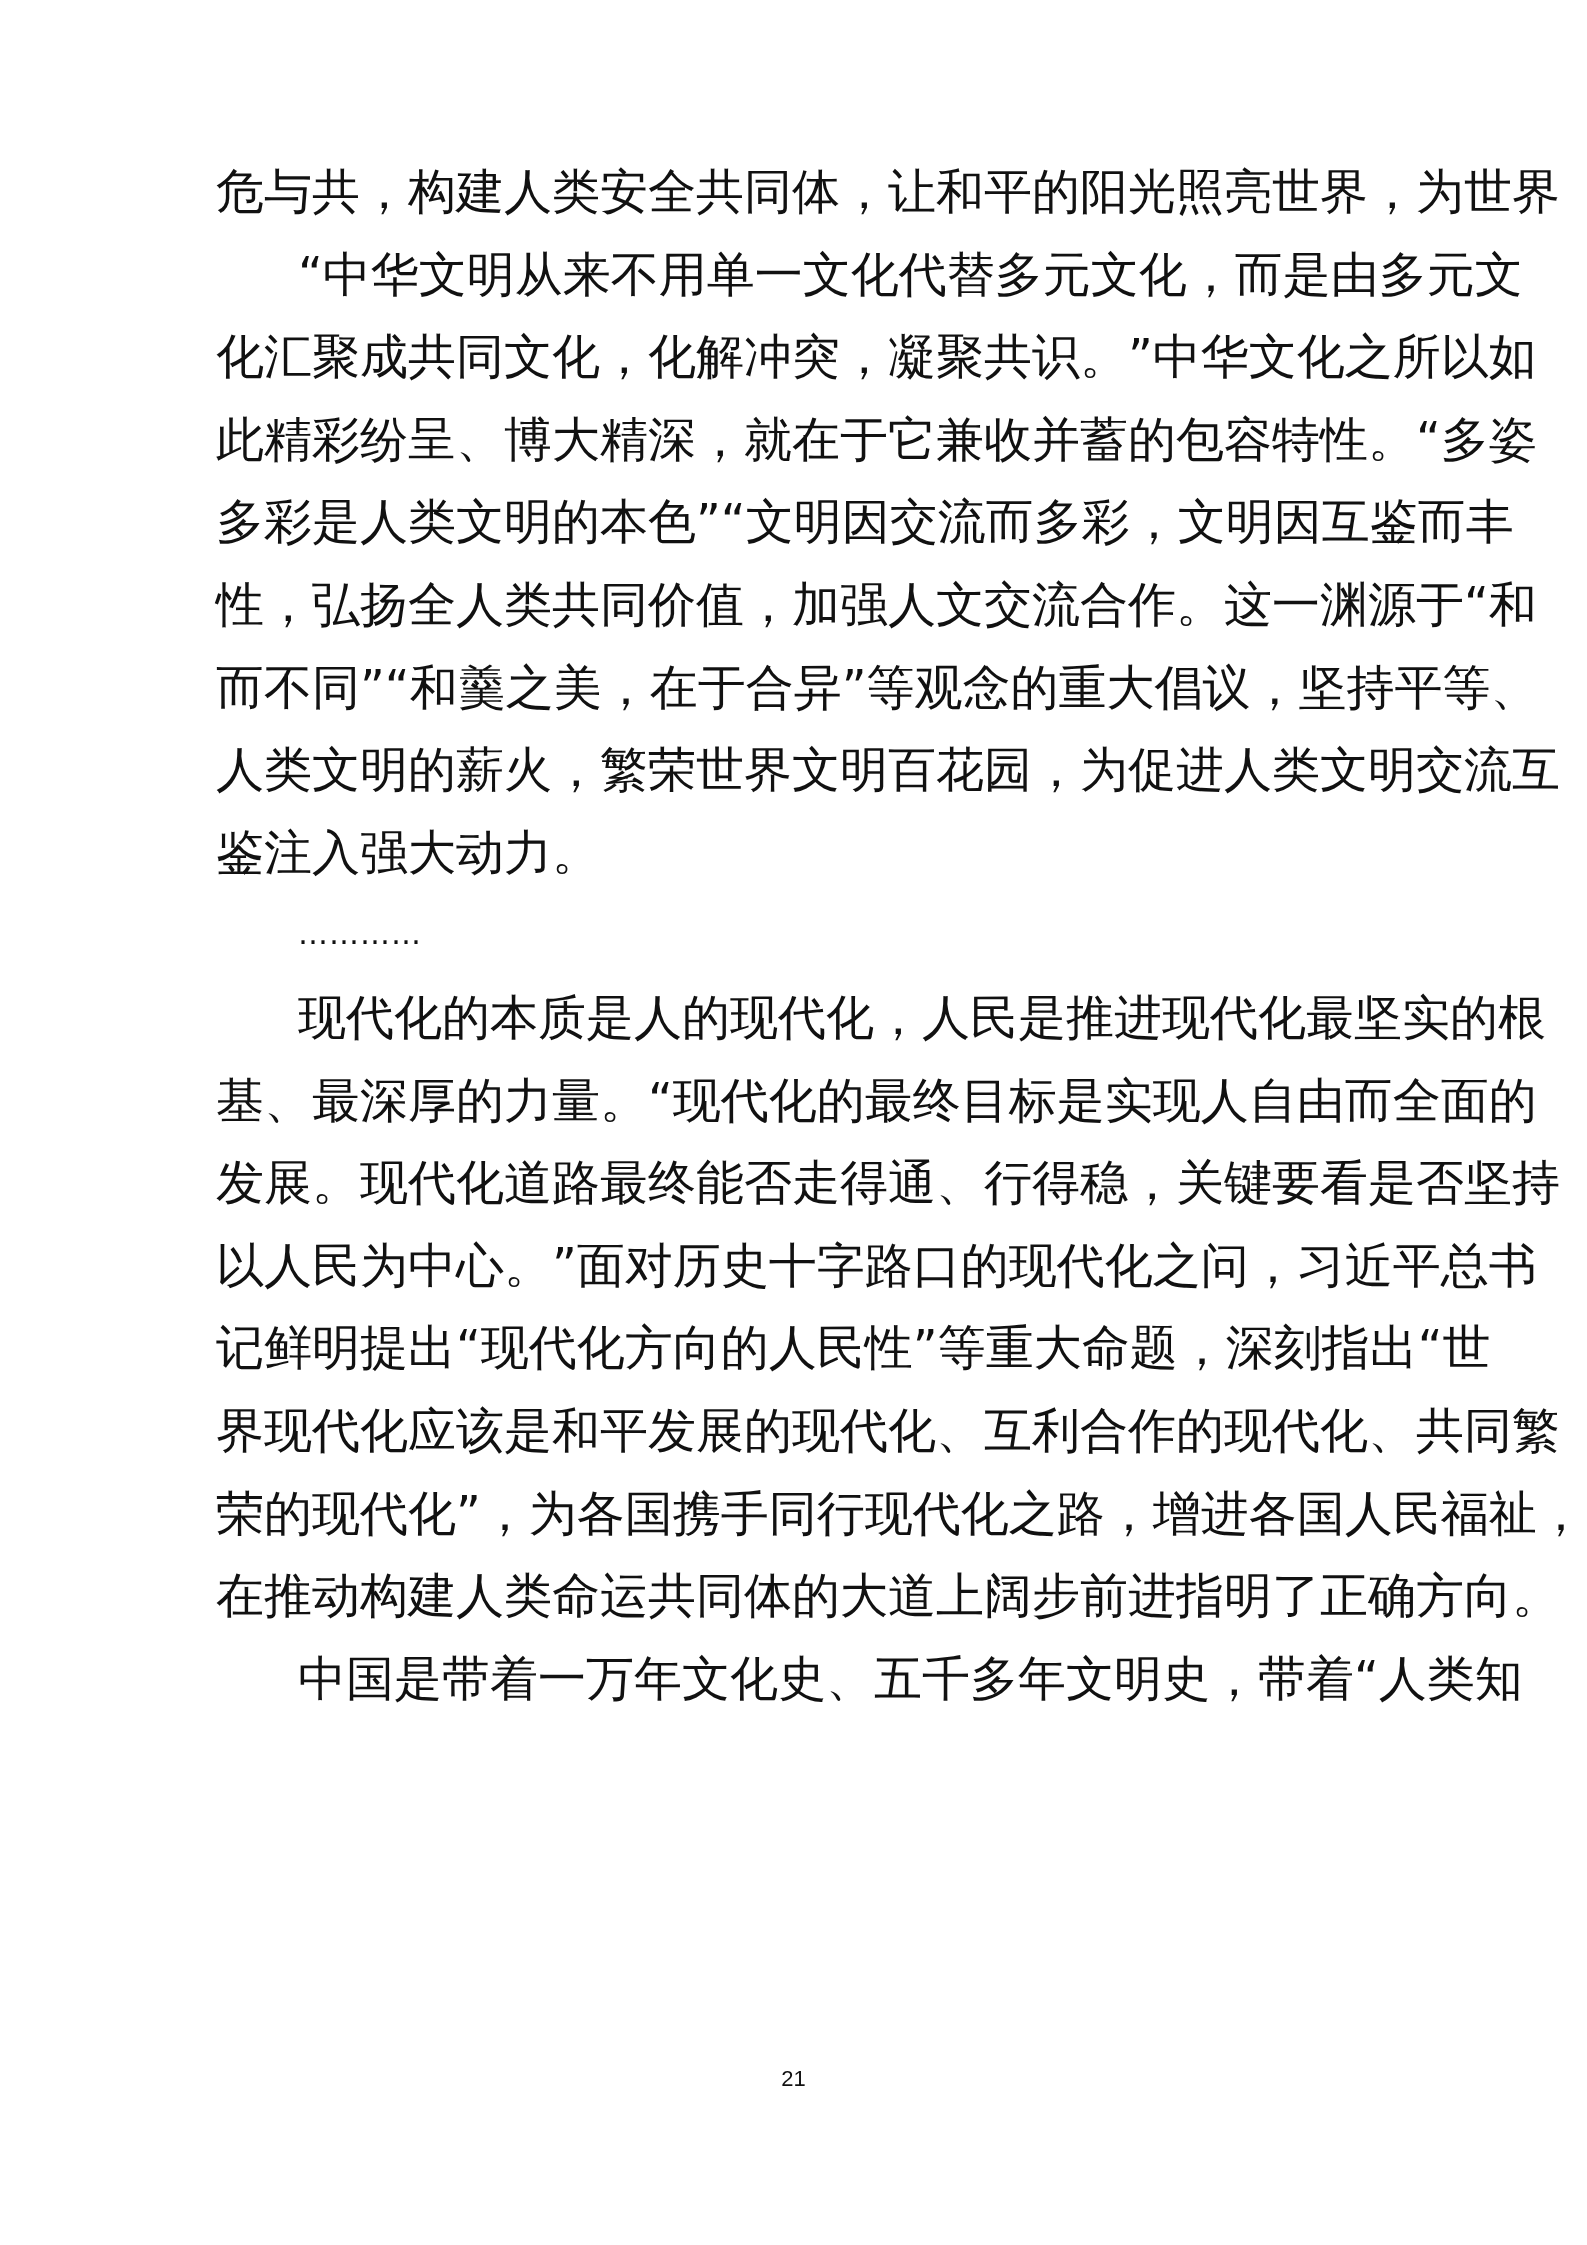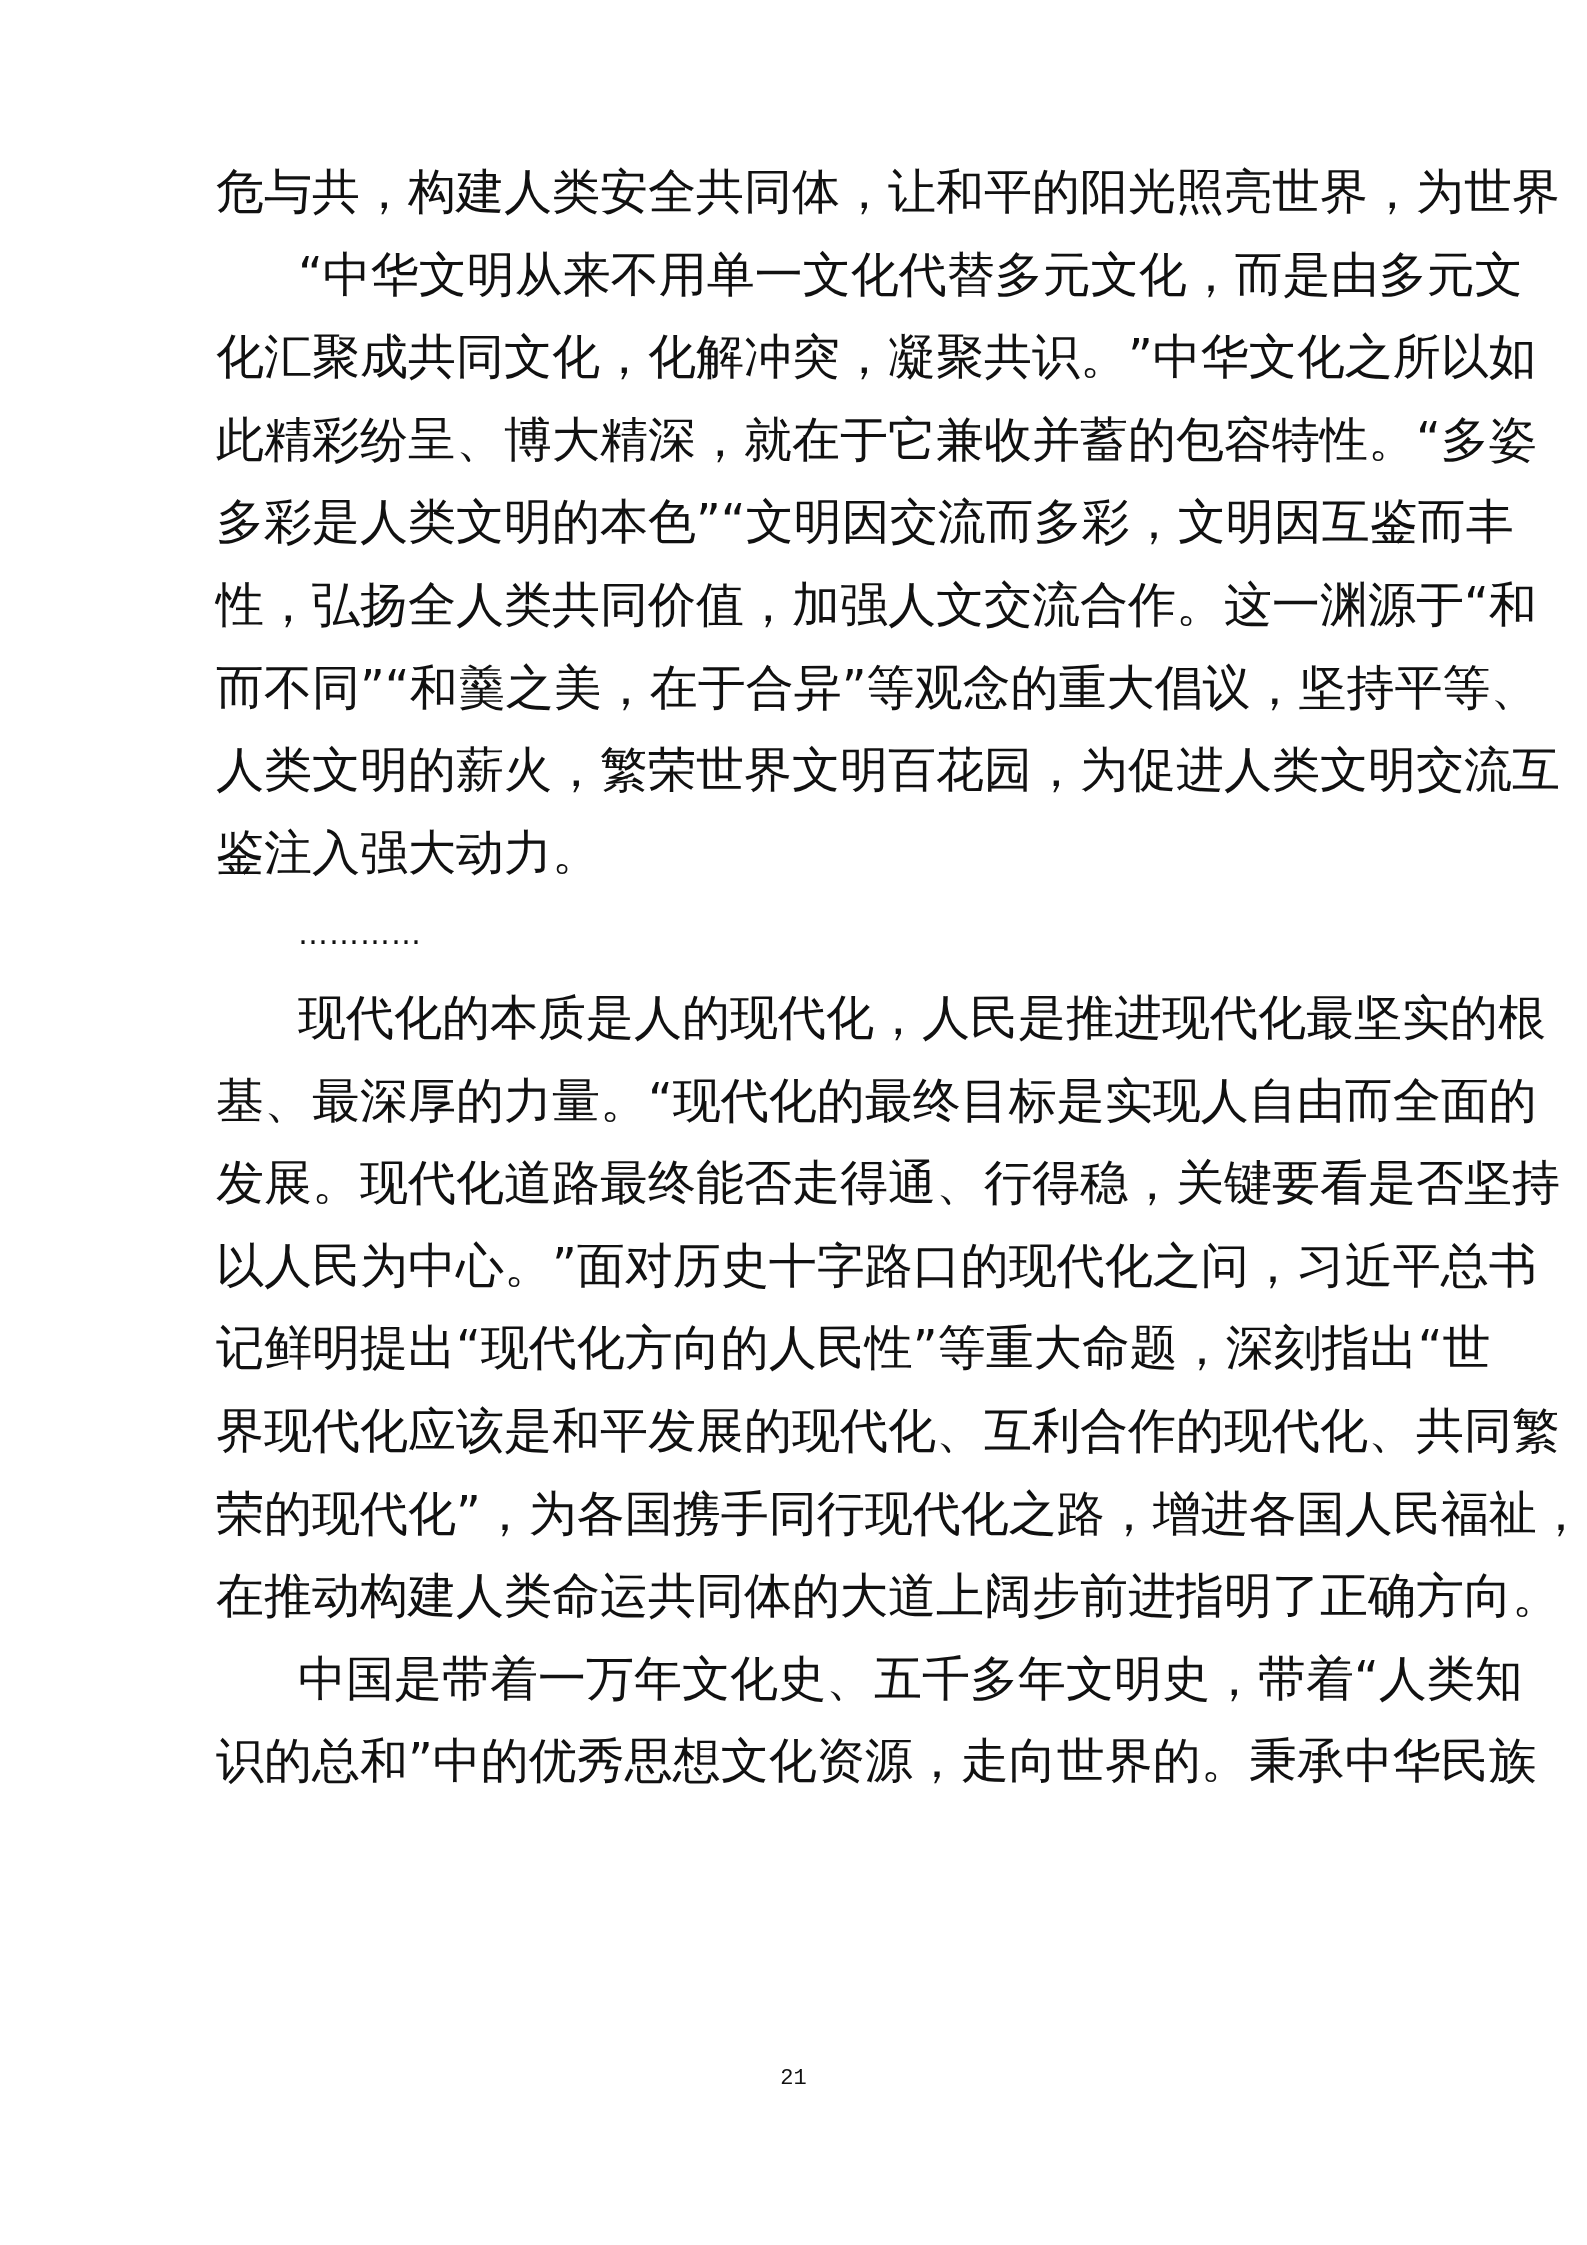--- a/index.html
+++ b/index.html
@@ -49,21 +49,21 @@
       text-align-last: left;
       font-size: 30px;
       letter-spacing: 1px;
     }
     .page-number {
       position: absolute;
       left: 0;
       width: 1587px;
       top: 2066px;
       text-align: center;
-      font-family: Liberation Mono, monospace;
+      font-family: Liberation Sans, sans-serif;
       font-size: 22px;
       color: #111111;
     }
   </style>
 </head>
 <body>
 
 <div class="page">
   <div class="text-body">
 
@@ -83,18 +83,17 @@
     <div class="line indent">现代化的本质是人的现代化，人民是推进现代化最坚实的根</div>
     <div class="line">基、最深厚的力量。“现代化的最终目标是实现人自由而全面的</div>
     <div class="line">发展。现代化道路最终能否走得通、行得稳，关键要看是否坚持</div>
     <div class="line">以人民为中心。”面对历史十字路口的现代化之问，习近平总书</div>
     <div class="line">记鲜明提出“现代化方向的人民性”等重大命题，深刻指出“世</div>
     <div class="line">界现代化应该是和平发展的现代化、互利合作的现代化、共同繁</div>
     <div class="line">荣的现代化”，为各国携手同行现代化之路，增进各国人民福祉，</div>
     <div class="line">在推动构建人类命运共同体的大道上阔步前进指明了正确方向。</div>
 
     <div class="line indent">中国是带着一万年文化史、五千多年文明史，带着“人类知</div>
-    <div class="line">识的总和”中的优秀思想文化资源，走向世界的。秉承中华民族</div>
 
   </div>
 
   <div class="page-number">21</div>
 </div>
 
 </body></html>

